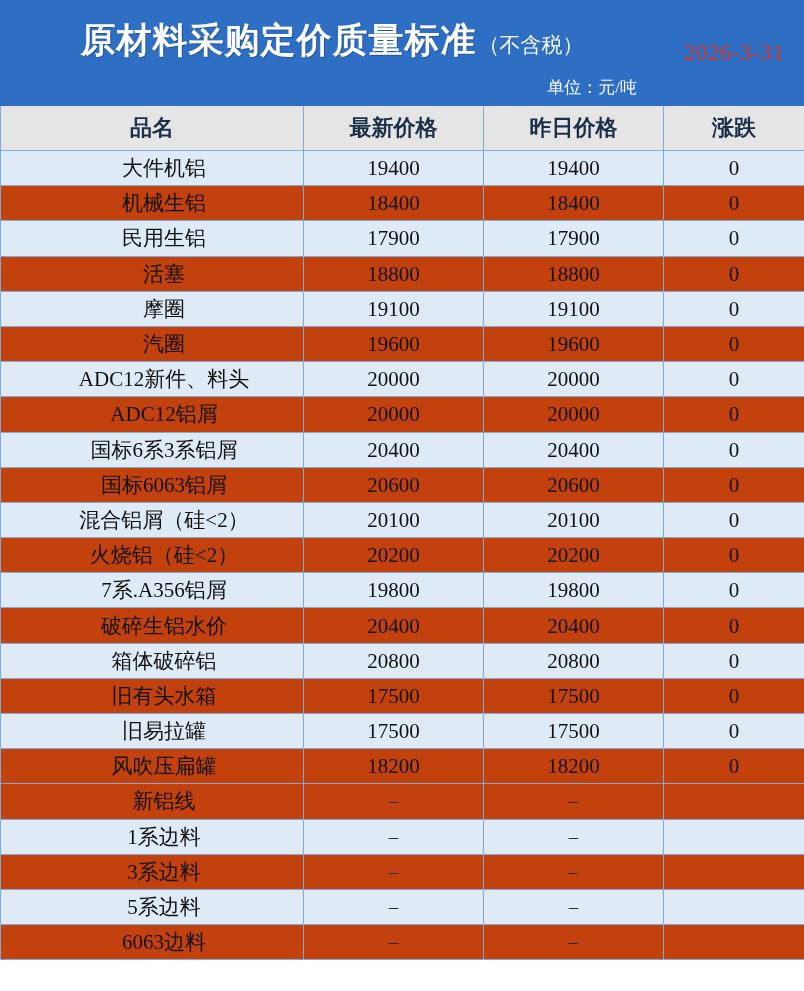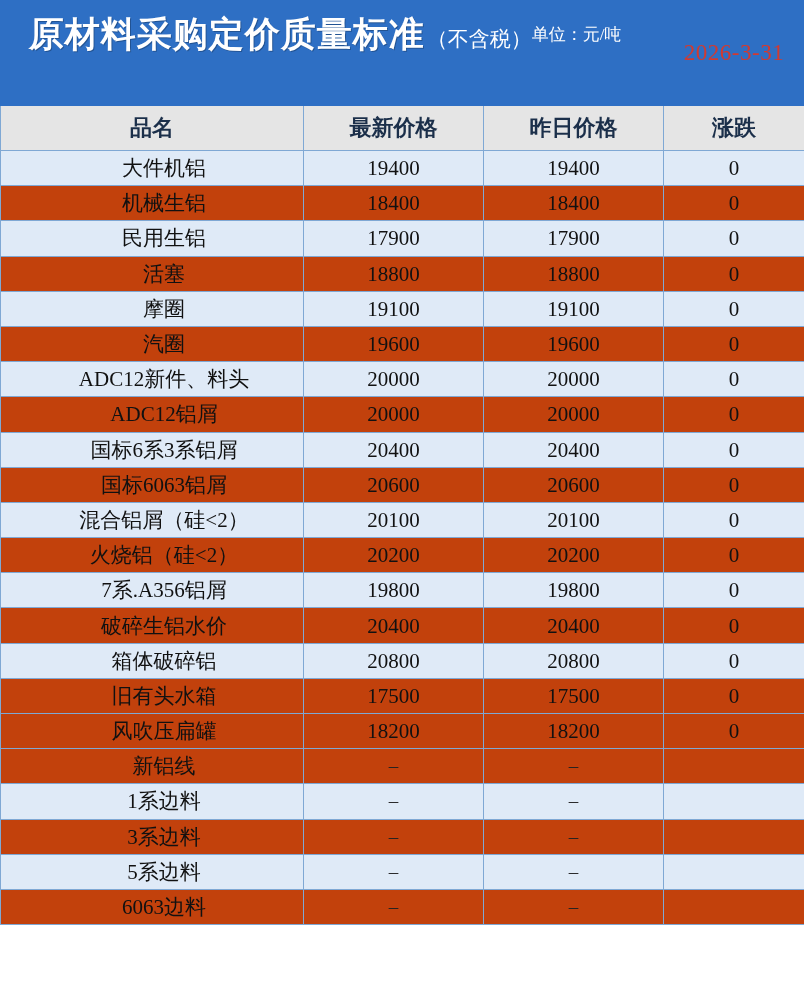--- a/index.html
+++ b/index.html
@@ -41,21 +41,21 @@
   
   .title-cell {
     background: #2e6fc4;
     height: 104px;
     border: 1px solid #2e6fc4 !important;
     position: relative;
     padding: 0 12px !important;
   }
   .title-inner {
     display: flex;
-    flex-direction: row;
+    flex-direction: column;
     justify-content: center;
     height: 104px;
     box-sizing: border-box;
     padding-top: 10px;
   }
   .title-line {
     display: flex;
     align-items: baseline;
     justify-content: center;
     white-space: nowrap;
@@ -236,20 +236,26 @@
         <td class="cell">20800</td>
         <td class="cell">20800</td>
         <td class="cell">0</td>
       </tr>
       <tr class="row-even">
         <td class="cell name">旧有头水箱</td>
         <td class="cell">17500</td>
         <td class="cell">17500</td>
         <td class="cell">0</td>
       </tr>
+      <tr class="row-odd">
+        <td class="cell name">旧易拉罐</td>
+        <td class="cell">17500</td>
+        <td class="cell">17500</td>
+        <td class="cell">0</td>
+      </tr>
       <tr class="row-even">
         <td class="cell name">风吹压扁罐</td>
         <td class="cell">18200</td>
         <td class="cell">18200</td>
         <td class="cell">0</td>
       </tr>
       <tr class="row-even">
         <td class="cell name">新铝线</td>
         <td class="cell dash">–</td>
         <td class="cell dash">–</td>

